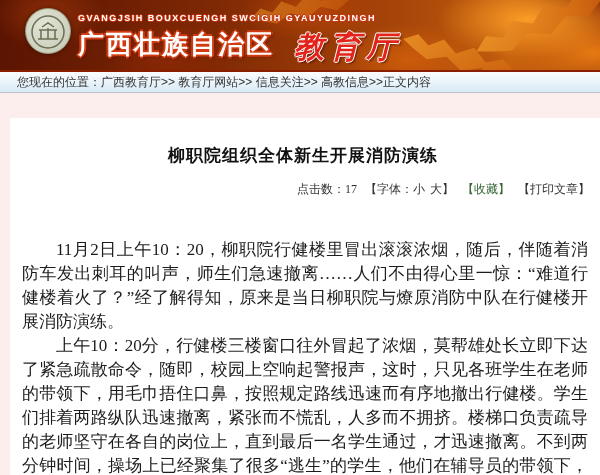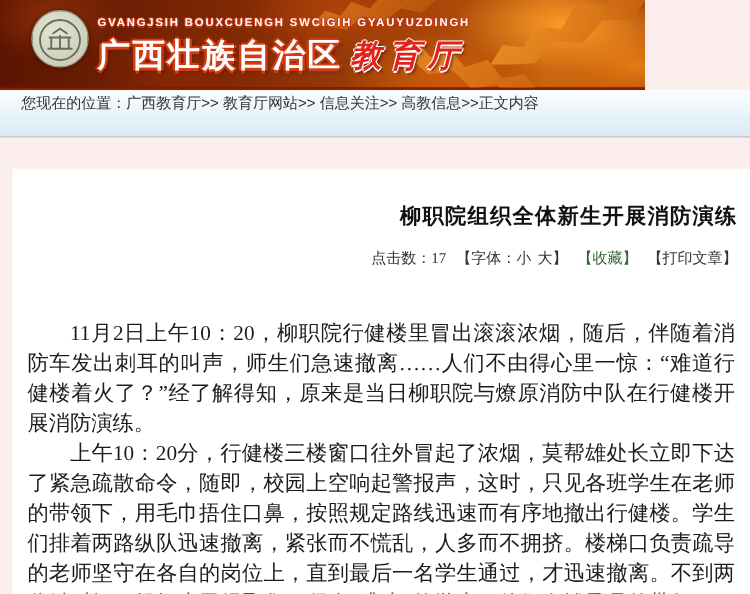--- a/index.html
+++ b/index.html
@@ -1,21 +1,21 @@
 <!DOCTYPE html>
 <html><head>
 <meta charset="utf-8">
 <style>
   * { margin:0; padding:0; box-sizing:border-box; }
   html,body { width:600px; height:475px; overflow:hidden; }
   body { font-family:"Liberation Sans", sans-serif; background:#fdeeee; }
 
   
   .banner {
-    position:relative; width:516px; height:72px; overflow:hidden;
+    position:relative; width:600px; height:72px; overflow:hidden;
     background-color:#4a0f00;
     background-image:
       radial-gradient(ellipse 130px 55px at 88% 28%, rgba(255,160,40,.95), rgba(255,160,40,0) 70%),
       radial-gradient(ellipse 150px 70px at 99% 75%, rgba(240,130,20,.9), rgba(240,130,20,0) 70%),
       radial-gradient(ellipse 110px 50px at 68% 85%, rgba(210,95,10,.85), rgba(210,95,10,0) 70%),
       radial-gradient(ellipse 100px 45px at 52% 15%, rgba(185,70,8,.8), rgba(185,70,8,0) 70%),
       radial-gradient(ellipse 90px 60px at 28% 80%, rgba(140,40,5,.9), rgba(140,40,5,0) 72%),
       radial-gradient(ellipse 80px 50px at 8% 20%, rgba(160,55,10,.7), rgba(160,55,10,0) 70%),
       linear-gradient(95deg, #5a1402, #7e2804 35%, #a64409 65%, #c05c0d 85%, #8a2e05);
     border-bottom:2px solid #8a1f00;
@@ -32,49 +32,49 @@
     background:radial-gradient(circle at 40% 35%, #e2e4d6, #c4c7b2);
     border:1px solid #9a9d82; box-shadow:0 0 4px rgba(0,0,0,.45); }
   .logo-seal svg { display:block; margin:5px auto 0; }
 
   .banner-text { position:absolute; left:78px; top:13px; white-space:nowrap; }
   .zhuang {
     color:#fff; font-size:9px; font-weight:bold; letter-spacing:1.5px;
     text-shadow:1px 0 0 #c93612,-1px 0 0 #c93612,0 1px 0 #c93612,0 -1px 0 #c93612;
     margin-bottom:4px;
   }
-  .cn-line { display:flex; align-items:center; gap:6px; }
+  .cn-line { display:flex; align-items:flex-start; gap:20px; }
   .org {
     color:#fff; font-size:26px; font-weight:bold; letter-spacing:2px;
     font-family:"Liberation Sans",sans-serif;
     text-shadow:2px 0 0 #d23c12,-2px 0 0 #d23c12,0 2px 0 #d23c12,0 -2px 0 #d23c12,2px 2px 3px rgba(90,10,0,.6);
   }
   .dept {
-    color:#e3231a; font-size:25px; font-weight:bold; font-style:italic; letter-spacing:6px;
+    color:#e3231a; font-size:30px; font-weight:bold; font-style:italic; letter-spacing:6px;
     font-family:"Liberation Serif",serif;
     text-shadow:1px 0 0 #fff,-1px 0 0 #fff,0 1px 0 #fff,0 -1px 0 #fff,2px 2px 2px rgba(60,10,0,.5);
   }
 
   
   .breadcrumb {
-    height:38px; line-height:20px; padding-left:17px;
+    height:21px; line-height:20px; padding-left:17px;
     background:linear-gradient(#fbfdfe,#e8f3fa 55%,#d8eaf4);
     border-bottom:1px solid #b9c2c7;
     font-size:12px; color:#333;
   }
   .breadcrumb a { color:#333; text-decoration:none; cursor:pointer; }
   .breadcrumb .sep { color:#333; }
 
   
   .content {
     margin:25px 0 0 10px; width:590px; background:#fff;
     padding:20px 10px 30px 6px; min-height:340px;
   }
   .title {
-    text-align:right; font-size:17px; font-weight:bold; color:#111;
+    text-align:center; font-size:17px; font-weight:bold; color:#111;
     font-family:"Liberation Serif",serif; letter-spacing:1px; line-height:24px;
     margin:6px 0 13px;
   }
   .meta { text-align:right; font-size:12px; color:#333; margin-bottom:40px;
     font-family:"Liberation Serif",serif; }
   .meta a { color:#333; text-decoration:none; cursor:pointer; }
   .meta a.fav { color:#336633; }
   .meta .gap { display:inline-block; width:8px; }
   .meta .small-gap { display:inline-block; width:5px; }
 

